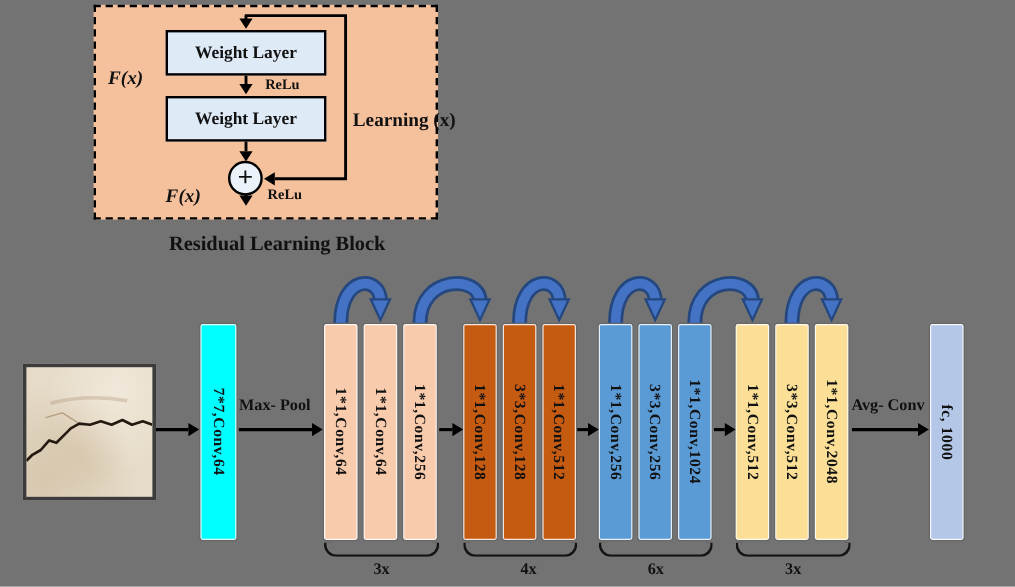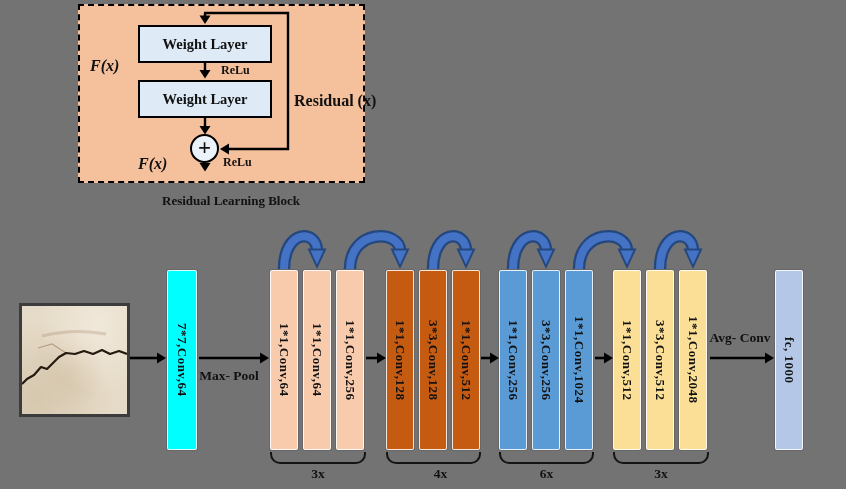--- a/index.html
+++ b/index.html
@@ -22,21 +22,21 @@
   .lbl{font-weight:bold;font-size:16px;white-space:nowrap;}
   .lbl-italic{font-style:italic;}
   .plus-circle{
     left:190px;top:134px;width:25px;height:25px;box-sizing:content-box;
     background:#ECF2FA;border:2.5px solid #000;border-radius:50%;
     display:flex;align-items:center;justify-content:center;
   }
   .plus-circle span{font-size:23px;font-weight:bold;line-height:18px;margin-top:-2px;}
   .res-caption{
     left:111px;top:193px;width:240px;text-align:center;
-    font-weight:bold;font-size:13px;
+    font-weight:bold;font-size:17px;
   }
   
   .crack-img{
     left:19px;top:303px;width:111px;height:114px;box-sizing:border-box;
     border:3px solid #3c3c3c;
     background:
       radial-gradient(ellipse at 72% 18%, #f0e8da 0%, rgba(240,232,218,0) 55%),
       radial-gradient(ellipse at 15% 85%, #d6c7ae 0%, rgba(214,199,174,0) 60%),
       radial-gradient(ellipse at 45% 60%, rgba(170,130,85,0.28) 0%, rgba(170,130,85,0) 45%),
       #E6DBC8;
@@ -73,21 +73,21 @@
 
   <div class="abs wl-box" style="top:25px;">
     <span>Weight Layer</span>
   </div>
   <div class="abs wl-box" style="top:80px;">
     <span>Weight Layer</span>
   </div>
 
   <div class="abs lbl lbl-italic" style="left:90px;top:57px;">F(x)</div>
   <div class="abs lbl" style="left:221px;top:63px;font-size:12px;">ReLu</div>
-  <div class="abs lbl" style="left:294px;top:92px;">Residual (x)</div>
+  <div class="abs lbl" style="left:294px;top:92px;">Learning (x)</div>
   <div class="abs lbl lbl-italic" style="left:138px;top:155px;">F(x)</div>
   <div class="abs lbl" style="left:223px;top:155px;font-size:12px;">ReLu</div>
 
   <div class="abs plus-circle">
     <span>+</span>
   </div>
 
   <div class="abs res-caption">Residual Learning Block</div>
 
   <div class="abs crack-img">
@@ -95,21 +95,21 @@
       <path d="M20,30 Q52,22 84,28" fill="none" stroke="rgba(150,115,80,0.25)" stroke-width="3"></path>
       <path d="M44,47 L30,38 L16,42" fill="none" stroke="rgba(130,95,60,0.45)" stroke-width="1.2"></path>
       <path d="M105,48 L97,45 L88,48 L80,44 L71,48 L62,45 L53,48 L44,47 L37,51 L31,57 L25,63 L19,61 L12,69 L5,73 L0,78" fill="none" stroke="#241a10" stroke-width="2.2" stroke-linejoin="round"></path>
     </svg>
   </div>
 
   <div class="abs vbar stem-bar" style="background-color: rgb(0, 255, 255);">
     <span>7*7,Conv,64</span>
   </div>
 
-  <div class="abs pool-label" style="left:197px;top:330px;width:64px;margin-top:38px;">Max- Pool</div>
+  <div class="abs pool-label" style="left:197px;top:330px;width:64px;">Max- Pool</div>
   <div class="abs pool-label" style="left:703px;top:330px;width:74px;">Avg- Conv</div>
 
   <div class="group" style="left:270px;">
     <div class="vbar" style="background-color: rgb(248, 203, 173);">
         <span>1*1,Conv,64</span>
       </div>
     <div class="vbar" style="background-color: rgb(248, 203, 173);">
         <span>1*1,Conv,64</span>
       </div>
     <div class="vbar" style="background-color: rgb(248, 203, 173);">

